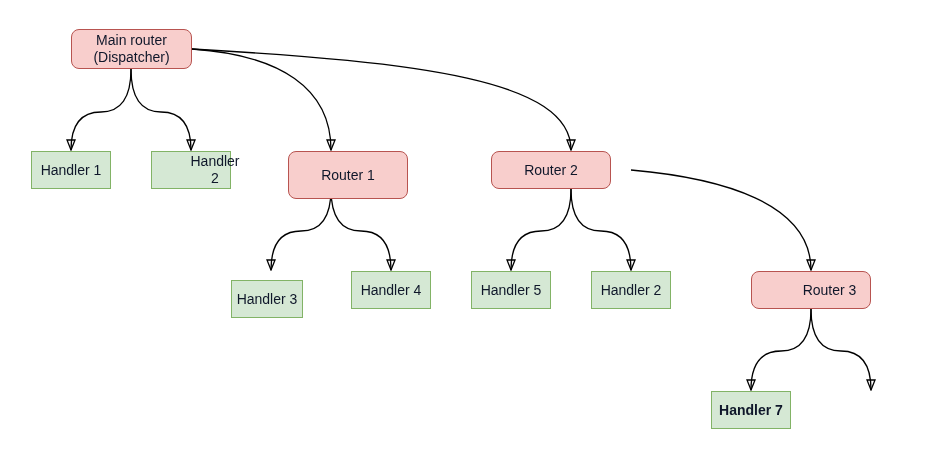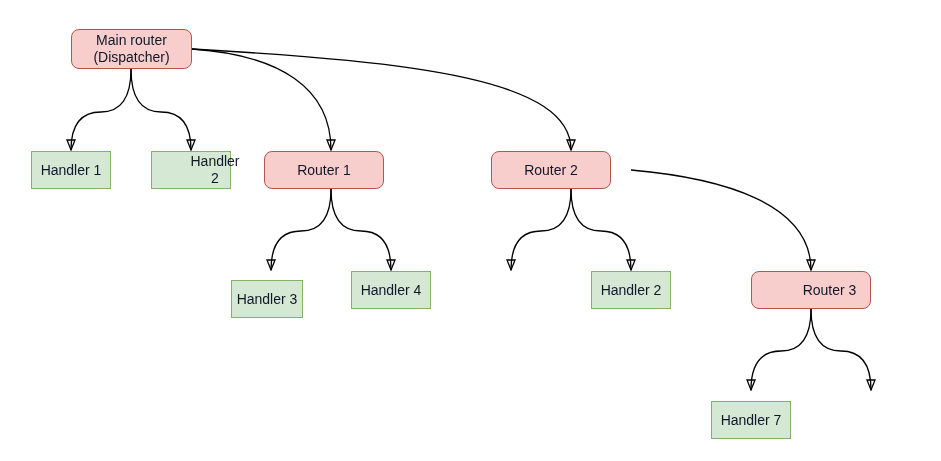--- a/index.html
+++ b/index.html
@@ -82,43 +82,46 @@
   </div>
 
   <div class="node handler" style="left:31px; top:151px; width:80px; height:38px;">
     <span class="node-label">Handler 1</span>
   </div>
 
   <div class="node handler" style="left:151px; top:151px; width:80px; height:38px;padding-left:48px;">
     <span class="node-label">Handler 2</span>
   </div>
 
-  <div class="node router" style="left:264px; top:151px; width:120px; height:38px;">
+  <div class="node router" style="left:288px; top:151px; width:120px; height:48px;">
     <span class="node-label">Router 1</span>
   </div>
 
   <div class="node router" style="left:491px; top:151px; width:120px; height:38px;">
     <span class="node-label">Router 2</span>
   </div>
 
   <div class="node handler" style="left:231px; top:280px; width:72px; height:38px;">
     <span class="node-label">Handler 3</span>
   </div>
 
   <div class="node handler" style="left:351px; top:271px; width:80px; height:38px;">
     <span class="node-label">Handler 4</span>
   </div>
 
+  <div class="node handler" style="left:471px; top:271px; width:80px; height:38px;">
+    <span class="node-label">Handler 5</span>
+  </div>
 
   <div class="node handler" style="left:591px; top:271px; width:80px; height:38px;">
     <span class="node-label">Handler 2</span>
   </div>
 
   <div class="node router" style="left:751px; top:271px; width:120px; height:38px;padding-left:37px;">
     <span class="node-label">Router 3</span>
   </div>
 
-  <div class="node handler" style="left:711px; top:401px; width:80px; height:38px;">
+  <div class="node handler" style="left:711px; top:391px; width:80px; height:38px;font-weight:bold;">
     <span class="node-label">Handler 7</span>
   </div>
 
 
 </div>
 
 </body></html>

